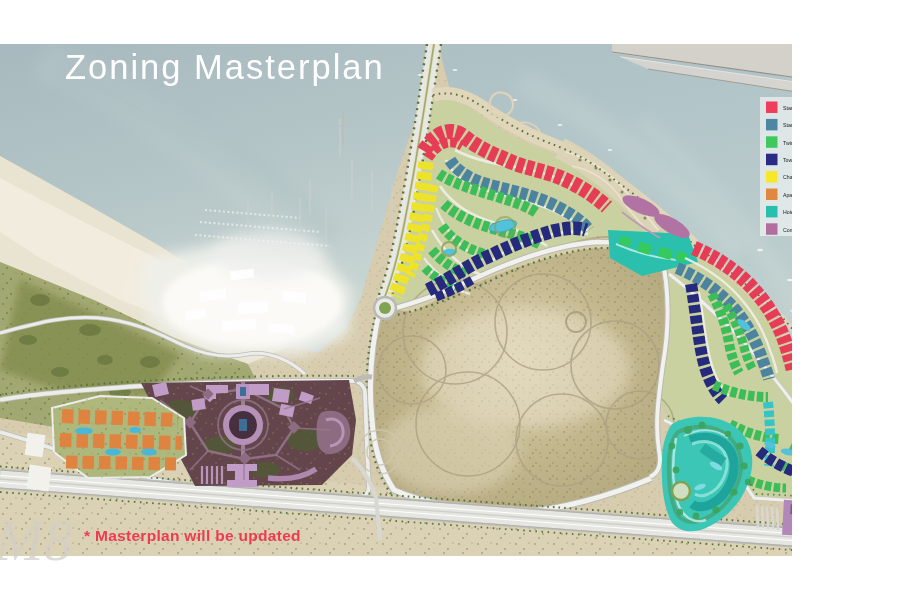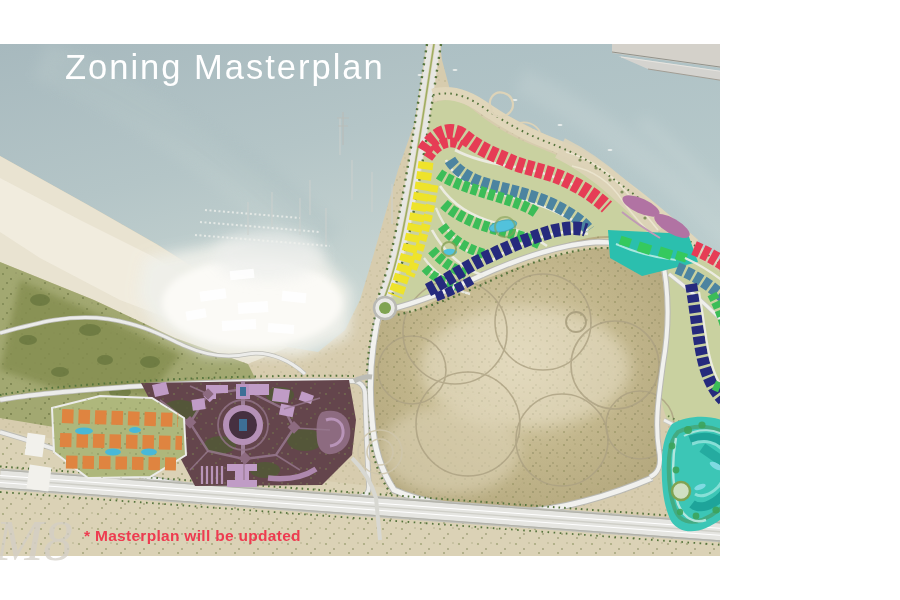--- a/index.html
+++ b/index.html
@@ -1,16 +1,16 @@
 <!DOCTYPE html>
 <html><head>
 <meta charset="utf-8">
 <style>
   html,body{margin:0;padding:0;background:#ffffff;}
-  .page{position:relative;width:720px;height:600px;overflow:hidden;background:#ffffff;
+  .page{position:relative;width:792px;height:600px;overflow:hidden;background:#ffffff;
         font-family:"Liberation Sans",sans-serif;}
 </style>
 </head>
 <body>
 <div class="page">
 <svg width="900" height="600" viewBox="0 0 900 600">
 <defs>
   <linearGradient id="waterG" x1="0" y1="0" x2="0.35" y2="1">
     <stop offset="0" stop-color="#a7b9be"></stop>
     <stop offset="0.5" stop-color="#b4c5c7"></stop>

